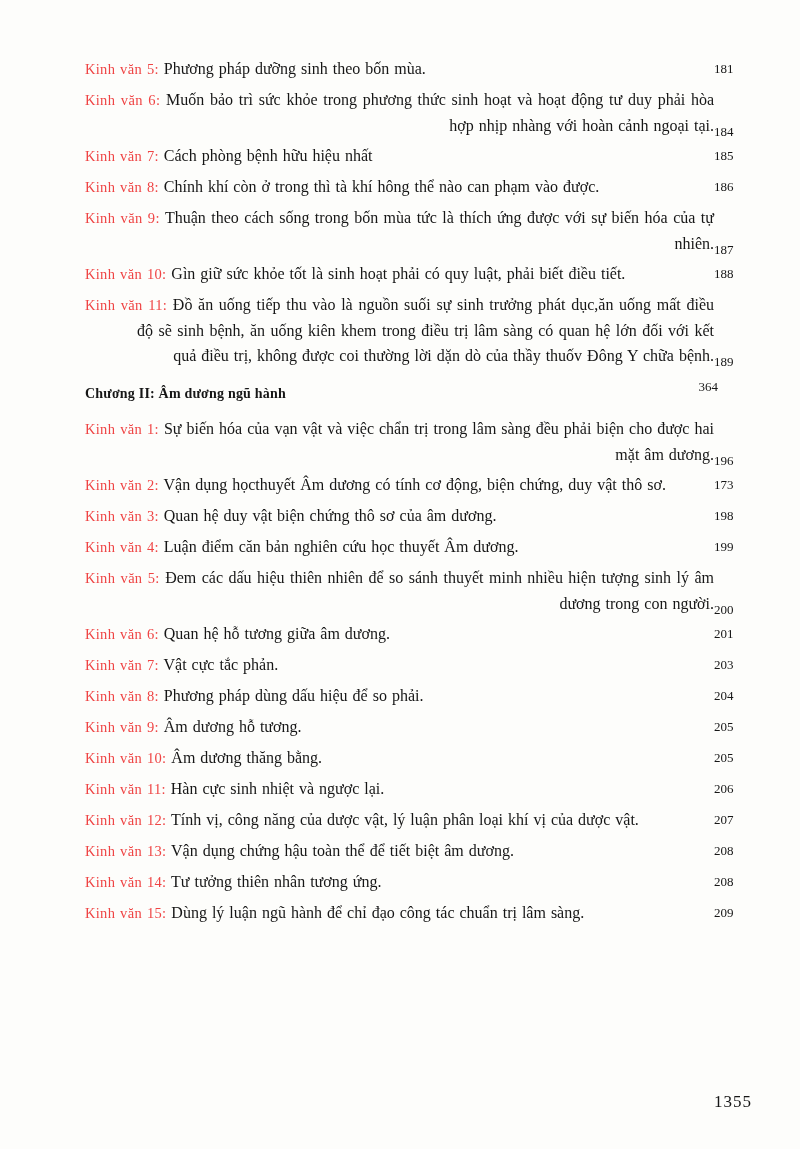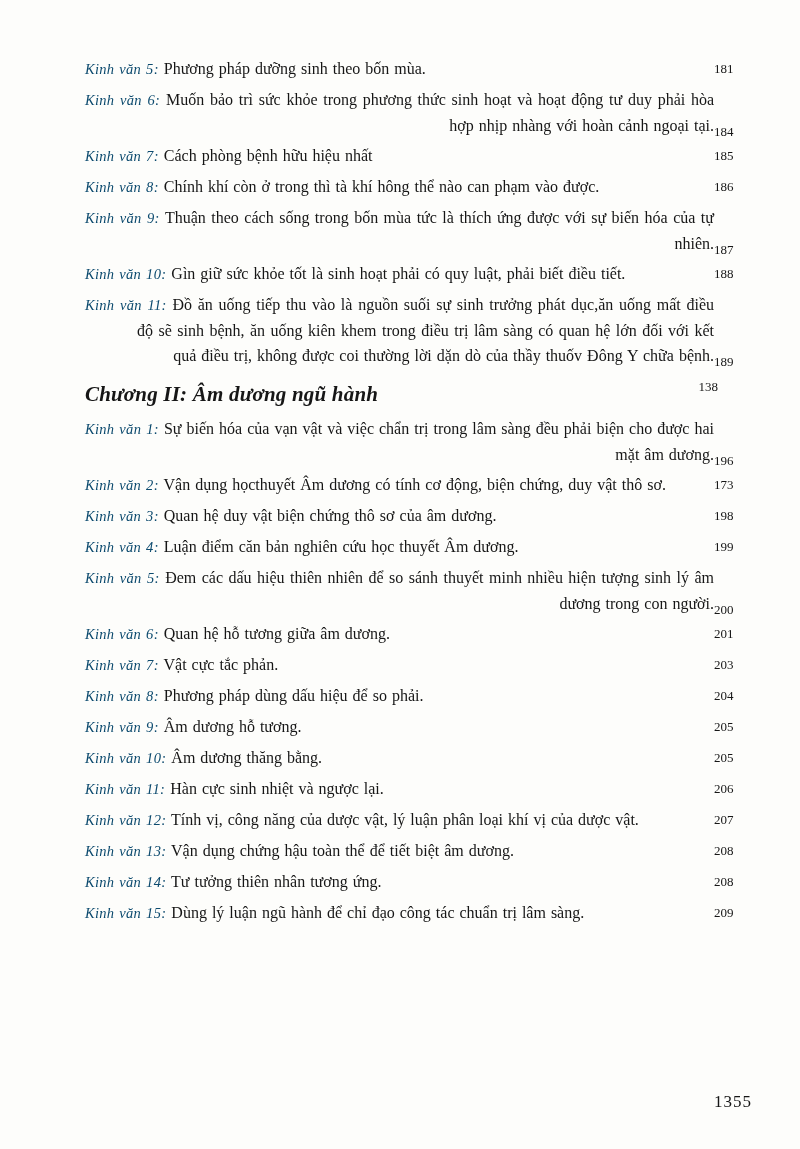--- a/index.html
+++ b/index.html
@@ -37,24 +37,23 @@
     padding-left: 52px;
     text-indent: -52px;
     text-align: left;
     word-spacing: 1px;
   }
   .entry.multi .entry-text {
     text-align: justify;
     text-align-last: right;
   }
   .entry-label {
-    font-style: italic;
     font-size: 14.5px;
     letter-spacing: 0.3px;
-    color: #0c4a6e;
+    color: #ef4444;
   }
   .page-num {
     flex: 1 1 auto;
     text-align: right;
     font-size: 13px;
     line-height: 25px;
     transform: translateY(-1px);
     white-space: nowrap;
   }
   .entry.multi .page-num {
@@ -62,24 +61,23 @@
     text-align: center;
   }
   .heading-row {
     align-items: flex-start;
     margin: 13px 0 9px 0;
   }
   .heading-text {
     width: 577px;
     flex: 0 0 577px;
     font-weight: bold;
-    font-size: 21px;
+    font-size: 14px;
     line-height: 26px;
     letter-spacing: 0.2px;
-    font-style: italic;
   }
   .heading-row .page-num {
     transform: translateY(-7px);
   }
   .footer-page-number {
     position: absolute;
     top: 1092px;
     left: 688px;
     width: 90px;
     text-align: center;
@@ -123,21 +121,21 @@
   </div>
 
   <div class="entry multi">
     <div class="entry-text"><span class="entry-label">Kinh văn 11:</span> <span class="entry-title">Đồ ăn uống tiếp thu vào là nguồn suối sự sinh trưởng phát dục,ăn uống mất điều độ sẽ sinh bệnh, ăn uống kiên khem trong điều trị lâm sàng có quan hệ lớn đối với kết quả điều trị, không được coi thường lời dặn dò của thầy thuốv Đông Y chữa bệnh.</span></div>
     <div class="page-num">189</div>
   </div>
 
 
   <div class="entry heading-row">
     <div class="heading-text">Chương II: Âm dương ngũ hành</div>
-    <div class="page-num">138</div>
+    <div class="page-num">364</div>
   </div>
 
   <div class="entry multi">
     <div class="entry-text"><span class="entry-label">Kinh văn 1:</span> <span class="entry-title">Sự biến hóa của vạn vật và việc chẩn trị trong lâm sàng đều phải biện cho được hai mặt âm dương.</span></div>
     <div class="page-num">196</div>
   </div>
 
   <div class="entry">
     <div class="entry-text"><span class="entry-label">Kinh văn 2:</span> <span class="entry-title">Vận dụng họcthuyết Âm dương có tính cơ động, biện chứng, duy vật thô sơ.</span></div>
     <div class="page-num">173</div>

